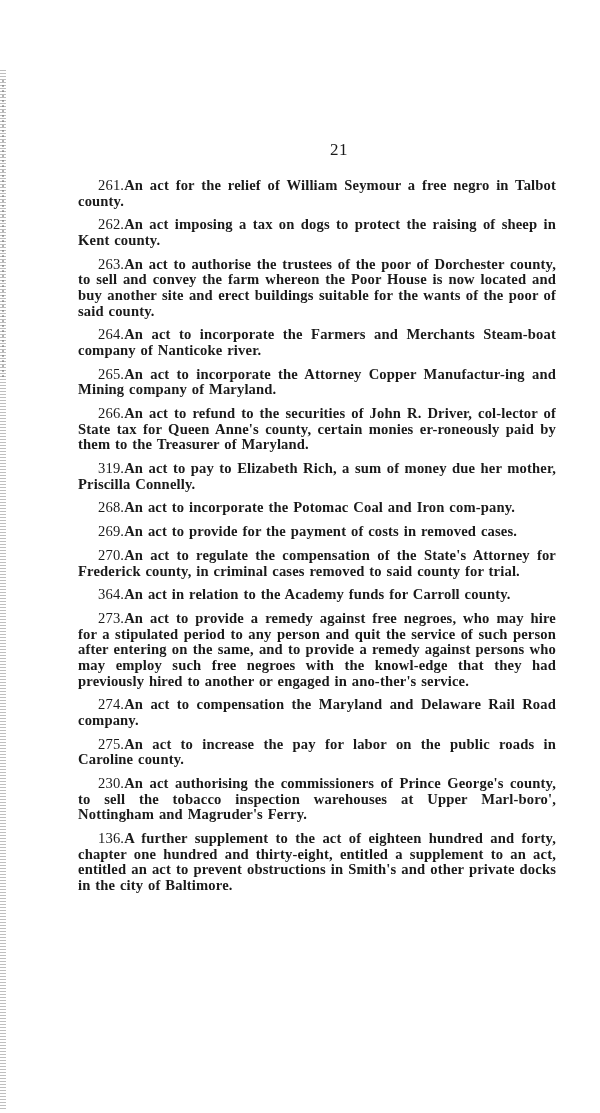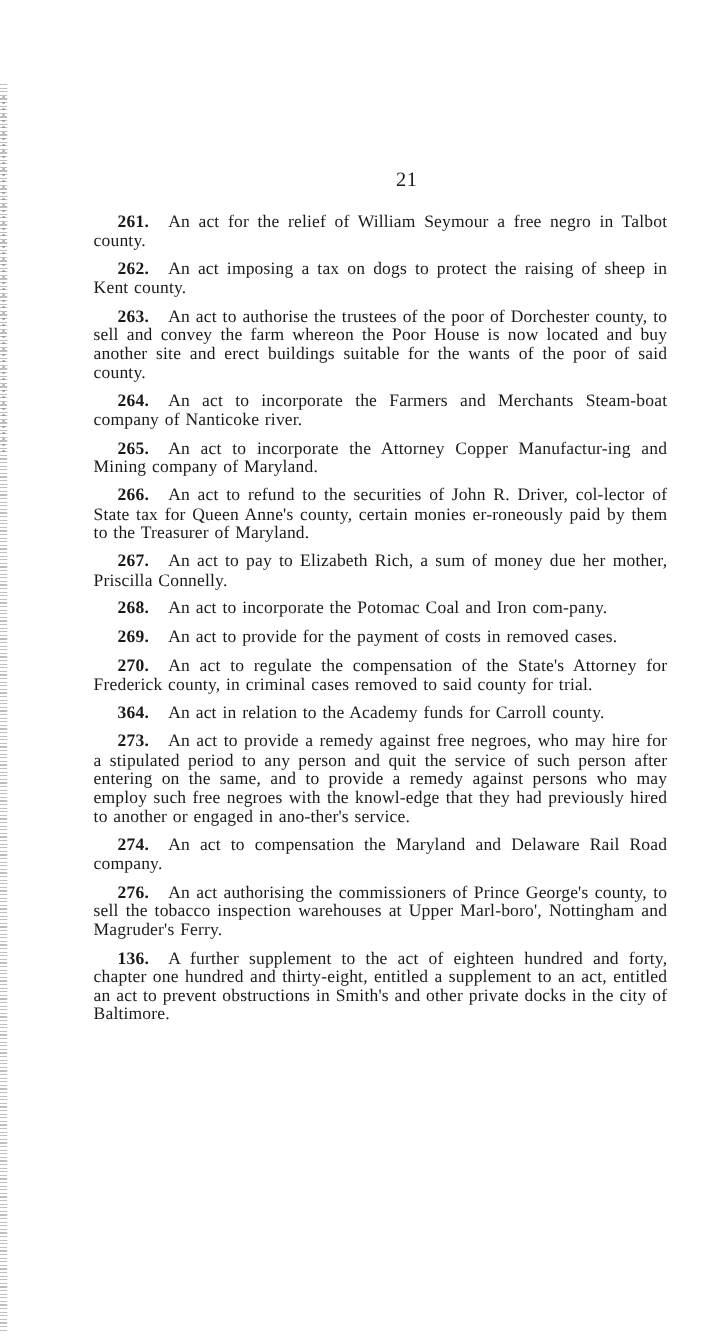--- a/index.html
+++ b/index.html
@@ -61,44 +61,45 @@
     .act {
       font-size: 14.6px;
       line-height: 15.6px;
       text-align: justify;
       text-indent: 20px;
       margin: 0 0 8.2px 0;
       letter-spacing: 0.15px;
       word-spacing: 1px;
     }
     .act .num {
-      font-weight: bold;
-      margin-right: 16px;
+      font-weight: normal;
+      margin-right: 0;
     }
     .act .body {
-      font-weight: normal;
+      font-weight: bold;
     }
   </style>
 </head>
 <body>
 
 <div class="gutter"></div>
 <div class="gutter2"></div>
 
 <div class="page-number">21</div>
 
 <div class="column">
   <p class="act"><span class="num">261.</span><span class="body">An act for the relief of William Seymour a free negro in Talbot county.</span></p>
   <p class="act"><span class="num">262.</span><span class="body">An act imposing a tax on dogs to protect the raising of sheep in Kent county.</span></p>
   <p class="act"><span class="num">263.</span><span class="body">An act to authorise the trustees of the poor of Dorchester county, to sell and convey the farm whereon the Poor House is now located and buy another site and erect buildings suitable for the wants of the poor of said county.</span></p>
   <p class="act"><span class="num">264.</span><span class="body">An act to incorporate the Farmers and Merchants Steam-boat company of Nanticoke river.</span></p>
   <p class="act"><span class="num">265.</span><span class="body">An act to incorporate the Attorney Copper Manufactur-ing and Mining company of Maryland.</span></p>
   <p class="act"><span class="num">266.</span><span class="body">An act to refund to the securities of John R. Driver, col-lector of State tax for Queen Anne's county, certain monies er-roneously paid by them to the Treasurer of Maryland.</span></p>
-  <p class="act"><span class="num">267.</span><span class="body">An act to pay to Elizabeth Rich, a sum of money due her mother, Priscilla Connelly.</span></p>
+  <p class="act"><span class="num">319.</span><span class="body">An act to pay to Elizabeth Rich, a sum of money due her mother, Priscilla Connelly.</span></p>
   <p class="act"><span class="num">268.</span><span class="body">An act to incorporate the Potomac Coal and Iron com-pany.</span></p>
   <p class="act"><span class="num">269.</span><span class="body">An act to provide for the payment of costs in removed cases.</span></p>
   <p class="act"><span class="num">270.</span><span class="body">An act to regulate the compensation of the State's Attorney for Frederick county, in criminal cases removed to said county for trial.</span></p>
   <p class="act"><span class="num">364.</span><span class="body">An act in relation to the Academy funds for Carroll county.</span></p>
   <p class="act"><span class="num">273.</span><span class="body">An act to provide a remedy against free negroes, who may hire for a stipulated period to any person and quit the service of such person after entering on the same, and to provide a remedy against persons who may employ such free negroes with the knowl-edge that they had previously hired to another or engaged in ano-ther's service.</span></p>
   <p class="act"><span class="num">274.</span><span class="body">An act to compensation the Maryland and Delaware Rail Road company.</span></p>
-  <p class="act"><span class="num">276.</span><span class="body">An act authorising the commissioners of Prince George's county, to sell the tobacco inspection warehouses at Upper Marl-boro', Nottingham and Magruder's Ferry.</span></p>
+  <p class="act"><span class="num">275.</span><span class="body">An act to increase the pay for labor on the public roads in Caroline county.</span></p>
+  <p class="act"><span class="num">230.</span><span class="body">An act authorising the commissioners of Prince George's county, to sell the tobacco inspection warehouses at Upper Marl-boro', Nottingham and Magruder's Ferry.</span></p>
   <p class="act"><span class="num">136.</span><span class="body">A further supplement to the act of eighteen hundred and forty, chapter one hundred and thirty-eight, entitled a supplement to an act, entitled an act to prevent obstructions in Smith's and other private docks in the city of Baltimore.</span></p>
 </div>
 
 </body></html>

